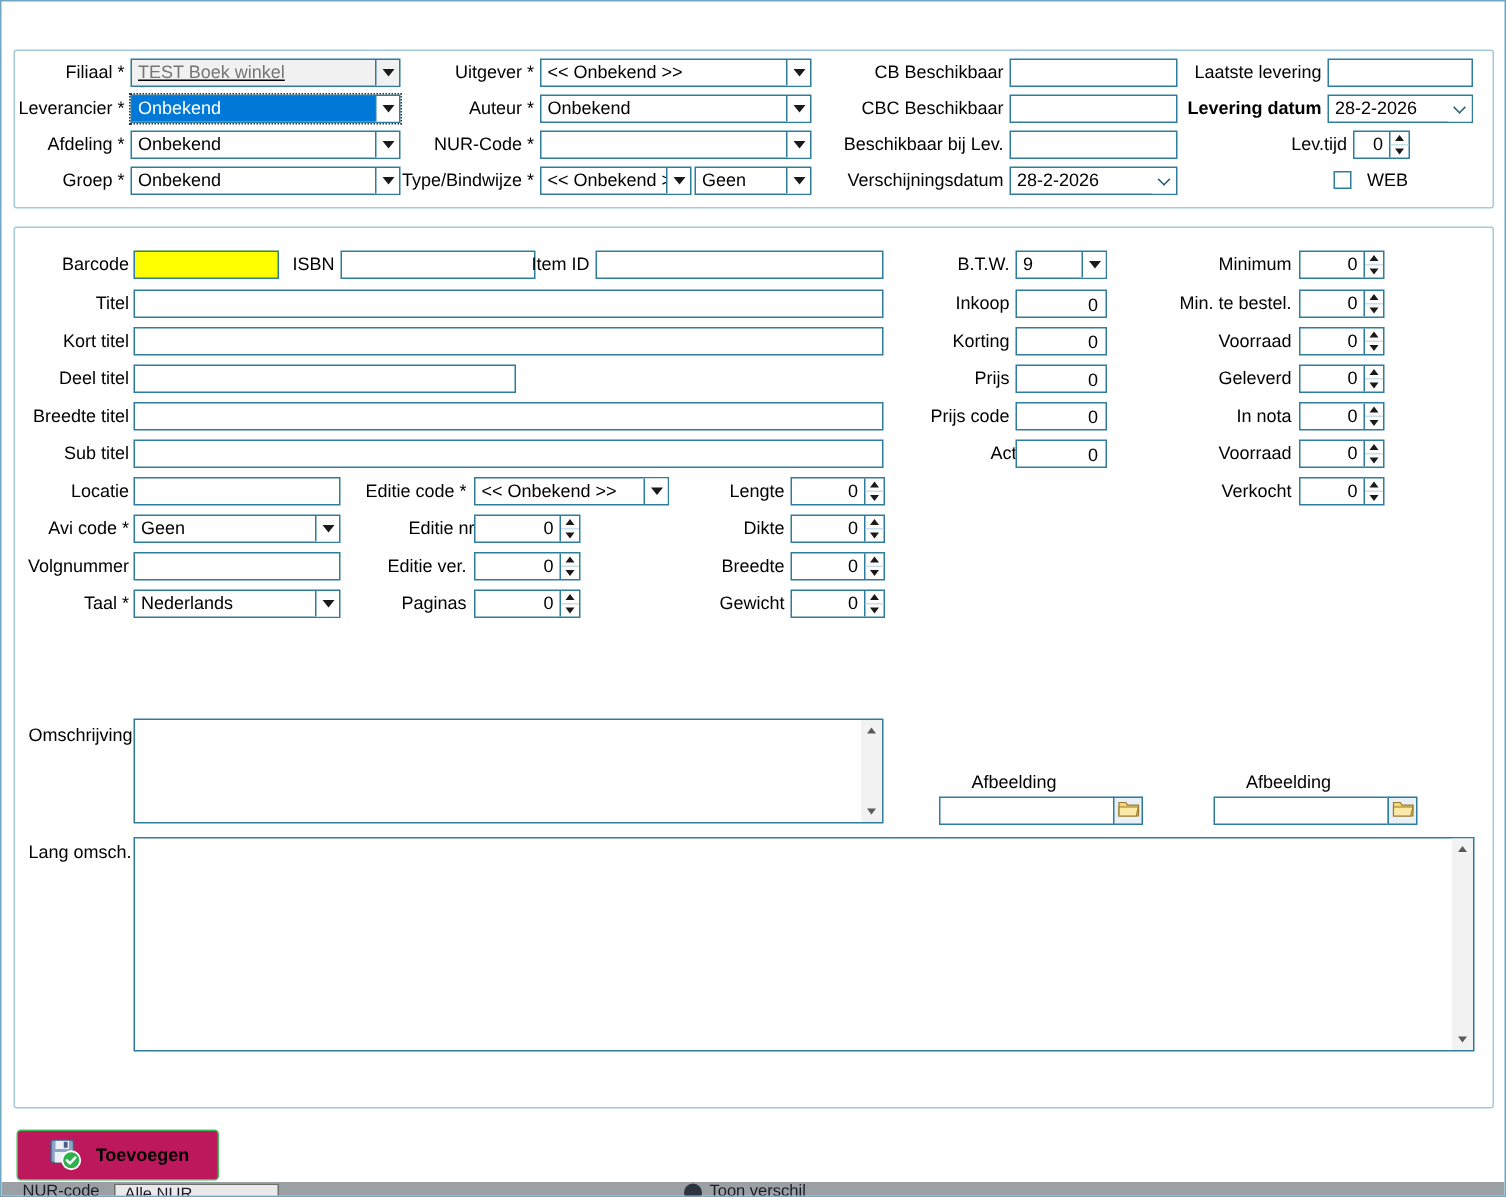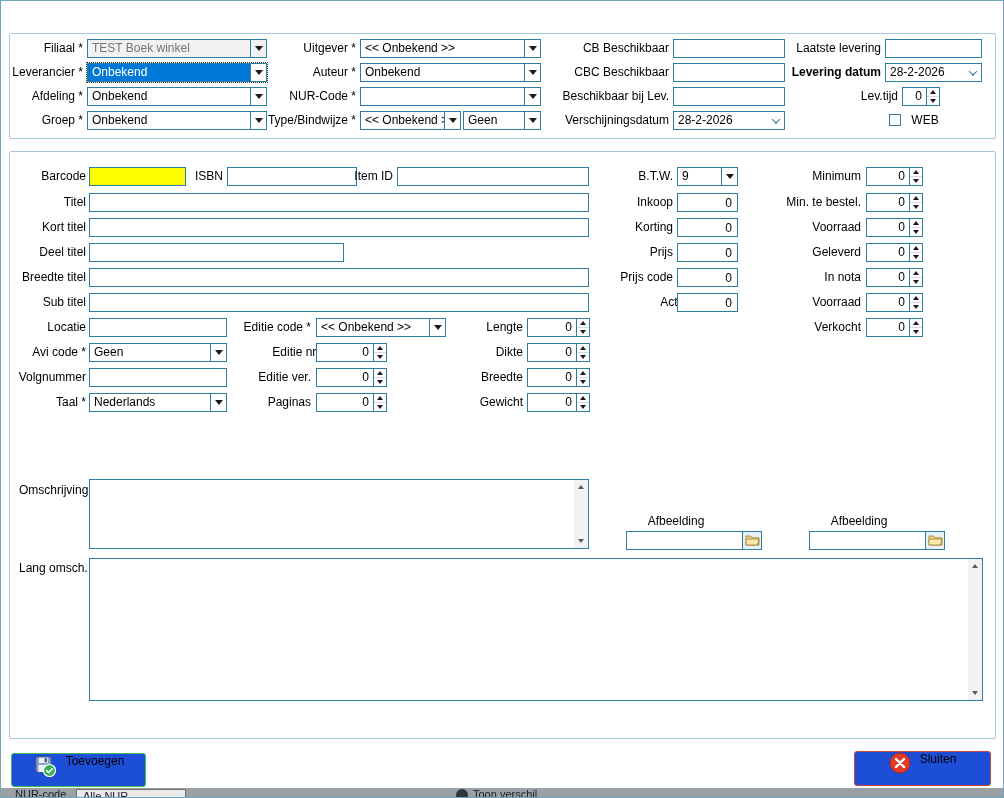--- a/index.html
+++ b/index.html
@@ -47,21 +47,21 @@
   .area{position:absolute;border:1px solid #2e7d9e;background:#fff;font-size:12px;padding:2px 16px 2px 4px;color:#000;overflow:hidden;}
   .sb{position:absolute;top:1px;bottom:1px;right:1px;width:14px;background:#f2f2f2;}
   .sb .sbtn{position:absolute;left:0;right:0;height:14px;display:flex;align-items:center;justify-content:center;cursor:pointer;}
   .sb .up{top:0;}
   .sb .dn{bottom:0;}
   .sb .tri-u{border-bottom-color:#5a5a5a;}
   .sb .tri-d{border-top-color:#5a5a5a;}
 
   .fbtn{position:absolute;width:20px;height:19px;border:1px solid #2e7d9e;background:#e9f1f7;display:flex;align-items:center;justify-content:center;cursor:pointer;}
 
-  .btn{position:absolute;display:flex;align-items:flex-start;justify-content:center;gap:9px;background:#1d4ed8;font-size:12px;color:#000;cursor:pointer;border-radius:3px;}
+  .btn{position:absolute;display:flex;align-items:center;justify-content:center;gap:9px;background:#be185d;font-size:12px;color:#000;cursor:pointer;border-radius:3px;font-weight:bold;}
   #btn-toevoegen{left:10px;top:752px;width:135px;height:34px;border:1px solid #3fbd56;}
   #btn-sluiten{left:853px;top:750px;width:137px;height:35px;border:1px solid #d0453a;}
 
   #understrip{position:absolute;left:0;top:787px;width:100%;height:11px;background:#9aa0a4;overflow:hidden;}
   #understrip .frag{position:absolute;top:0;font-size:11px;line-height:13px;color:#1c1c28;white-space:nowrap;}
   #understrip .fragbox{position:absolute;top:1px;height:14px;background:#e9e9e9;border:1px solid #6e6e6e;font-size:11px;line-height:12px;padding:0 6px;color:#1c1c28;}
   #understrip .dark-dot{position:absolute;top:1px;width:12px;height:12px;border-radius:50%;background:#2e3440;}
 </style>
 </head>
 <body>
@@ -69,21 +69,21 @@
 <div id="win">
 
 
   <div class="grp" style="left:8px;top:32px;width:987px;height:106px;"></div>
 
   <span class="lbl" style="left:0;top:38px;width:82px;">Filiaal *</span>
   <span class="lbl" style="left:0;top:62px;width:82px;">Leverancier *</span>
   <span class="lbl" style="left:0;top:86px;width:82px;">Afdeling *</span>
   <span class="lbl" style="left:0;top:110px;width:82px;">Groep *</span>
 
-  <div class="combo dis" style="left:86px;top:38px;width:180px;">
+  <div class="combo dis" style="left:86px;top:38px;width:180px;text-decoration:underline;">
     <span class="ct">TEST Boek winkel</span>
     <span class="cbtn">
         <i class="tri"></i>
       </span>
   </div>
   <div class="combo" style="left:86px;top:62px;width:180px;outline:1px dotted #333;">
     <span class="ct sel">Onbekend</span>
     <span class="cbtn">
         <i class="tri"></i>
       </span>
@@ -456,27 +456,20 @@
     <span><svg width="24" height="24" viewBox="0 0 24 24">
           <rect x="3" y="3" width="15" height="15" rx="1.5" fill="#8fa3c8" stroke="#4a5e85"></rect>
           <rect x="6" y="3.6" width="9" height="5.4" fill="#ecf1f8"></rect>
           <rect x="11.5" y="4.2" width="2.6" height="4" fill="#4a5e85"></rect>
           <rect x="5.5" y="11" width="10" height="7" fill="#ecf1f8"></rect>
           <circle cx="16.5" cy="16.5" r="6" fill="#31b050" stroke="#ffffff" stroke-width="1.2"></circle>
           <path d="M13.6 16.6 l2 2 l3.6-3.8" stroke="#fff" stroke-width="1.7" fill="none" stroke-linecap="round" stroke-linejoin="round"></path>
         </svg></span>
     <span>Toevoegen</span>
   </div>
-  <div class="btn" id="btn-sluiten">
-    <span><svg width="22" height="22" viewBox="0 0 22 22">
-          <circle cx="11" cy="11" r="10" fill="#e23b2a" stroke="#b02318"></circle>
-          <path d="M7 7 L15 15 M15 7 L7 15" stroke="#fff" stroke-width="2.4" stroke-linecap="round"></path>
-        </svg></span>
-    <span>Sluiten</span>
-  </div>
 
   <div id="understrip">
     <span class="frag" style="left:14px;">NUR-code</span>
     <span class="fragbox" style="left:75px;width:110px;">Alle NUR</span>
     <span class="dark-dot" style="left:455px;"></span>
     <span class="frag" style="left:472px;">Toon verschil</span>
   </div>
 
 </div>
 

